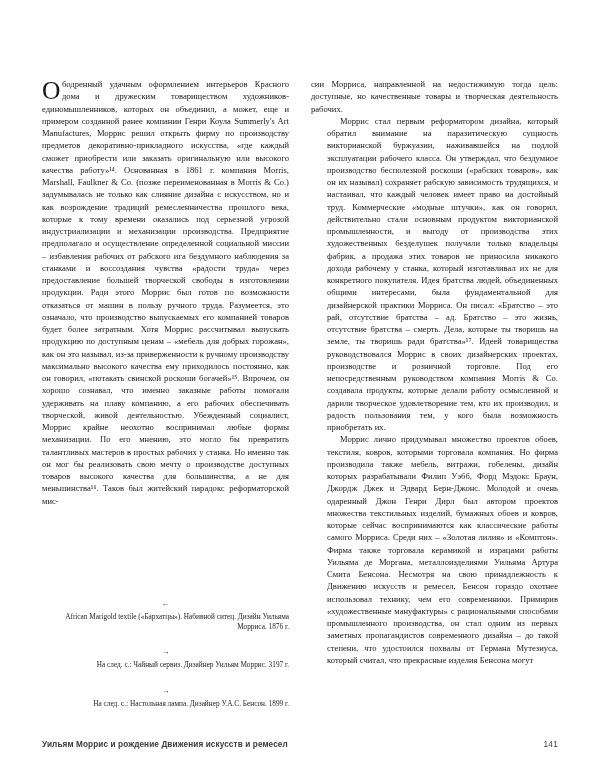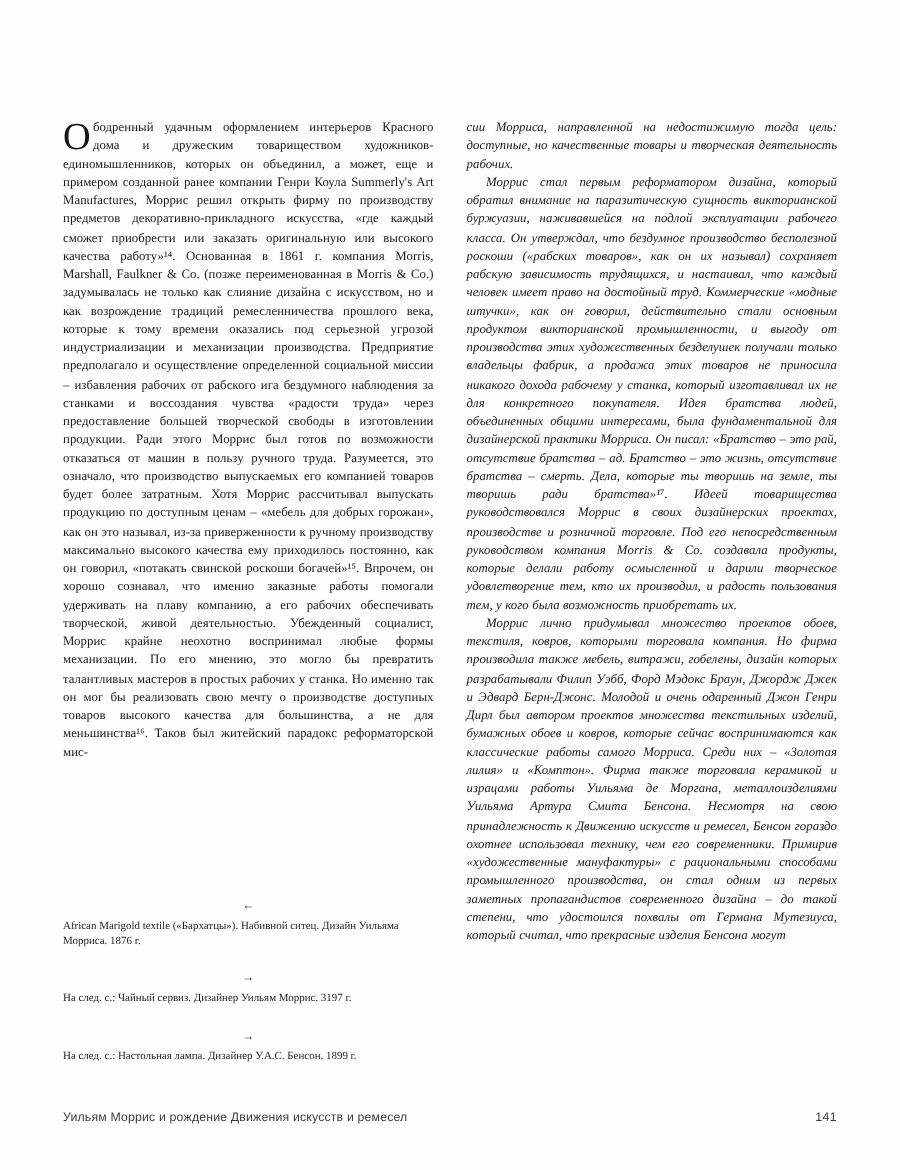--- a/index.html
+++ b/index.html
@@ -24,35 +24,35 @@
     width: 516px;
     height: 655px;
   }
 
   .col {
     position: absolute;
     top: 0;
     width: 247px;
   }
   .col-left  { left: 0; }
-  .col-right { left: 269px; font-style: italic; }
+  .col-right { left: 269px; }
 
   p.body {
     margin: 0;
     font-size: 8.55px;
     line-height: 12.25px;
     text-align: justify;
     text-justify: inter-word;
     text-indent: 13px;
     color: #17171a;
     letter-spacing: 0.02px;
     word-spacing: 0.15px;
   }
   p.body.first { text-indent: 0; }
-  p.body + p.body { margin-top: 0; }
+  p.body + p.body { margin-top: 0; margin-left: 16px; }
 
   
   .dropcap {
     float: left;
     font-size: 25.5px;
     line-height: 21px;
     font-weight: 400;
     padding: 1px 1.5px 0 0;
     margin-top: 1px;
     font-family: "Liberation Serif", "DejaVu Serif", serif;
@@ -71,40 +71,41 @@
     font-size: 8px;
     line-height: 12px;
     color: #242424;
     display: block;
     margin-bottom: 2px;
   }
   .caption-text {
     font-size: 7.3px;
     line-height: 10.2px;
     color: #1d1d1d;
-    text-align: left;
+    text-align: right;
     margin: 0;
   }
 
   .footer {
     position: absolute;
     left: 42px;
     right: 42px;
     bottom: 26px;
     height: 14px;
   }
   .running-head {
     position: absolute;
     left: 0;
     top: 0;
     font-family: "Liberation Sans", "DejaVu Sans", sans-serif;
     font-size: 8.2px;
     color: #3b3b3b;
     letter-spacing: 0.12px;
     white-space: nowrap;
+    font-weight: bold;
   }
   .page-number {
     position: absolute;
     right: 0;
     top: 0;
     font-family: "Liberation Sans", "DejaVu Sans", sans-serif;
     font-size: 8.2px;
     color: #3b3b3b;
     letter-spacing: 0.3px;
     text-align: right;

